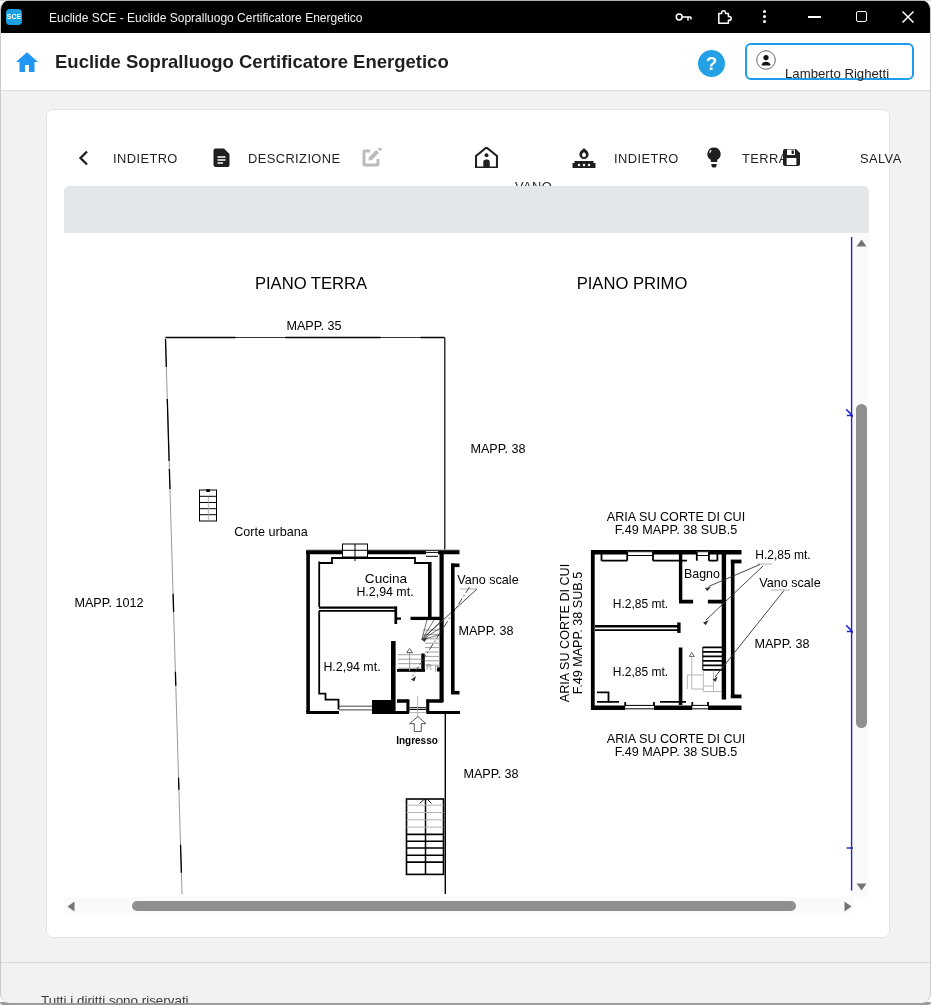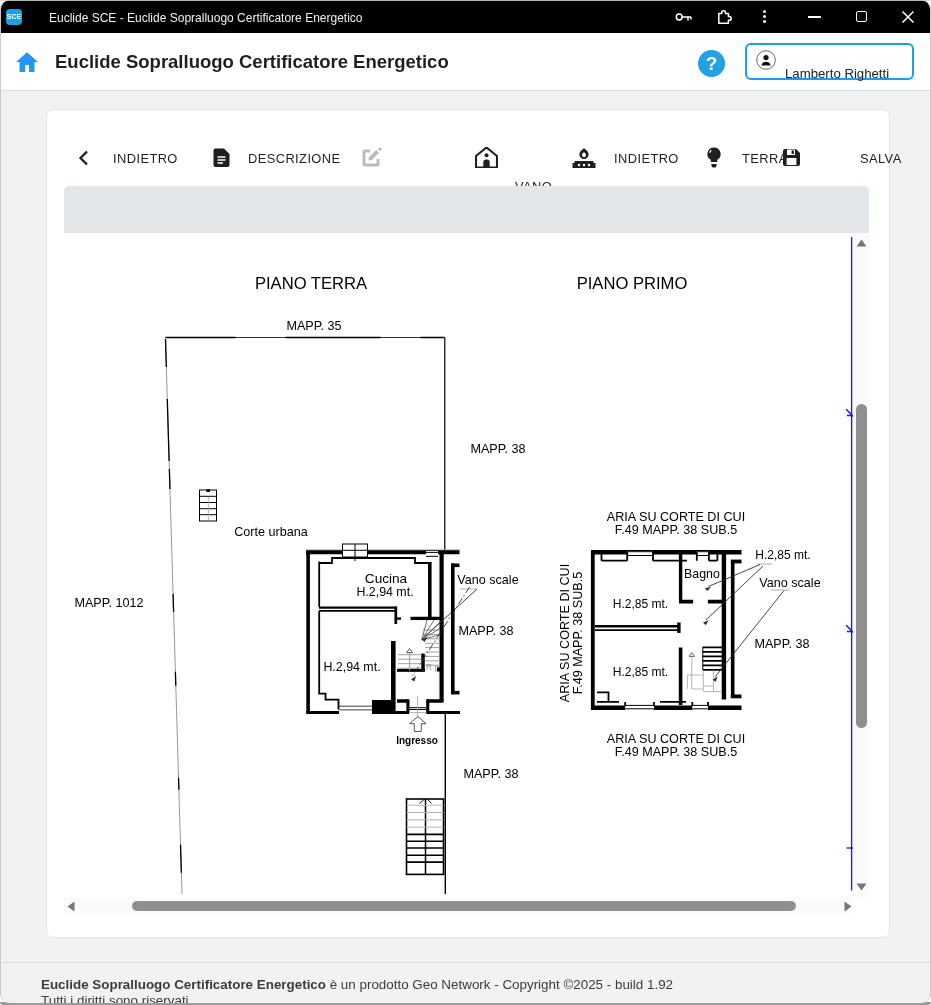--- a/index.html
+++ b/index.html
@@ -368,21 +368,20 @@
     </svg>
 
   <div class="abs" style="left:131px;top:901px;width:664px;height:10px;background:#8f8f8f;border-radius:5px;"></div>
 
   <svg class="abs" style="left:843px;top:901px;" width="8" height="11" viewBox="0 0 8 11">
       <path d="M7.5 5.5 L0.5 0.5 V10.5 z" fill="#757575"></path>
     </svg>
 
   <div class="abs" style="left:0;top:962px;width:929px;height:1px;background:#d9d9d9;"></div>
 
-  <div class="abs" style="left:40px;top:977px;font-size:13.4px;color:#3c3c3c;"><b>Euclide Sopralluogo Certificatore Energetico</b> è un prodotto Geo Network - Copyright ©2025 - build 1.92</div>
 
   <div class="abs" style="left:40px;top:993px;font-size:13.4px;color:#3c3c3c;">Tutti i diritti sono riservati</div>
 </div>
 
 <div class="abs" style="left:0;top:0;width:931px;height:1px;background:#d0d0d0;opacity:0.85;"></div>
 
 <div class="abs" style="left:0;top:1002px;width:931px;height:3px;background:#9b9b9b;border-radius:0 0 10px 10px;z-index:-1;"></div>
 <style>
   .tbt{font-weight:normal;font-size:12.9px;letter-spacing:0.4px;color:#1f1f1f;padding-left:12px;}
 </style>

